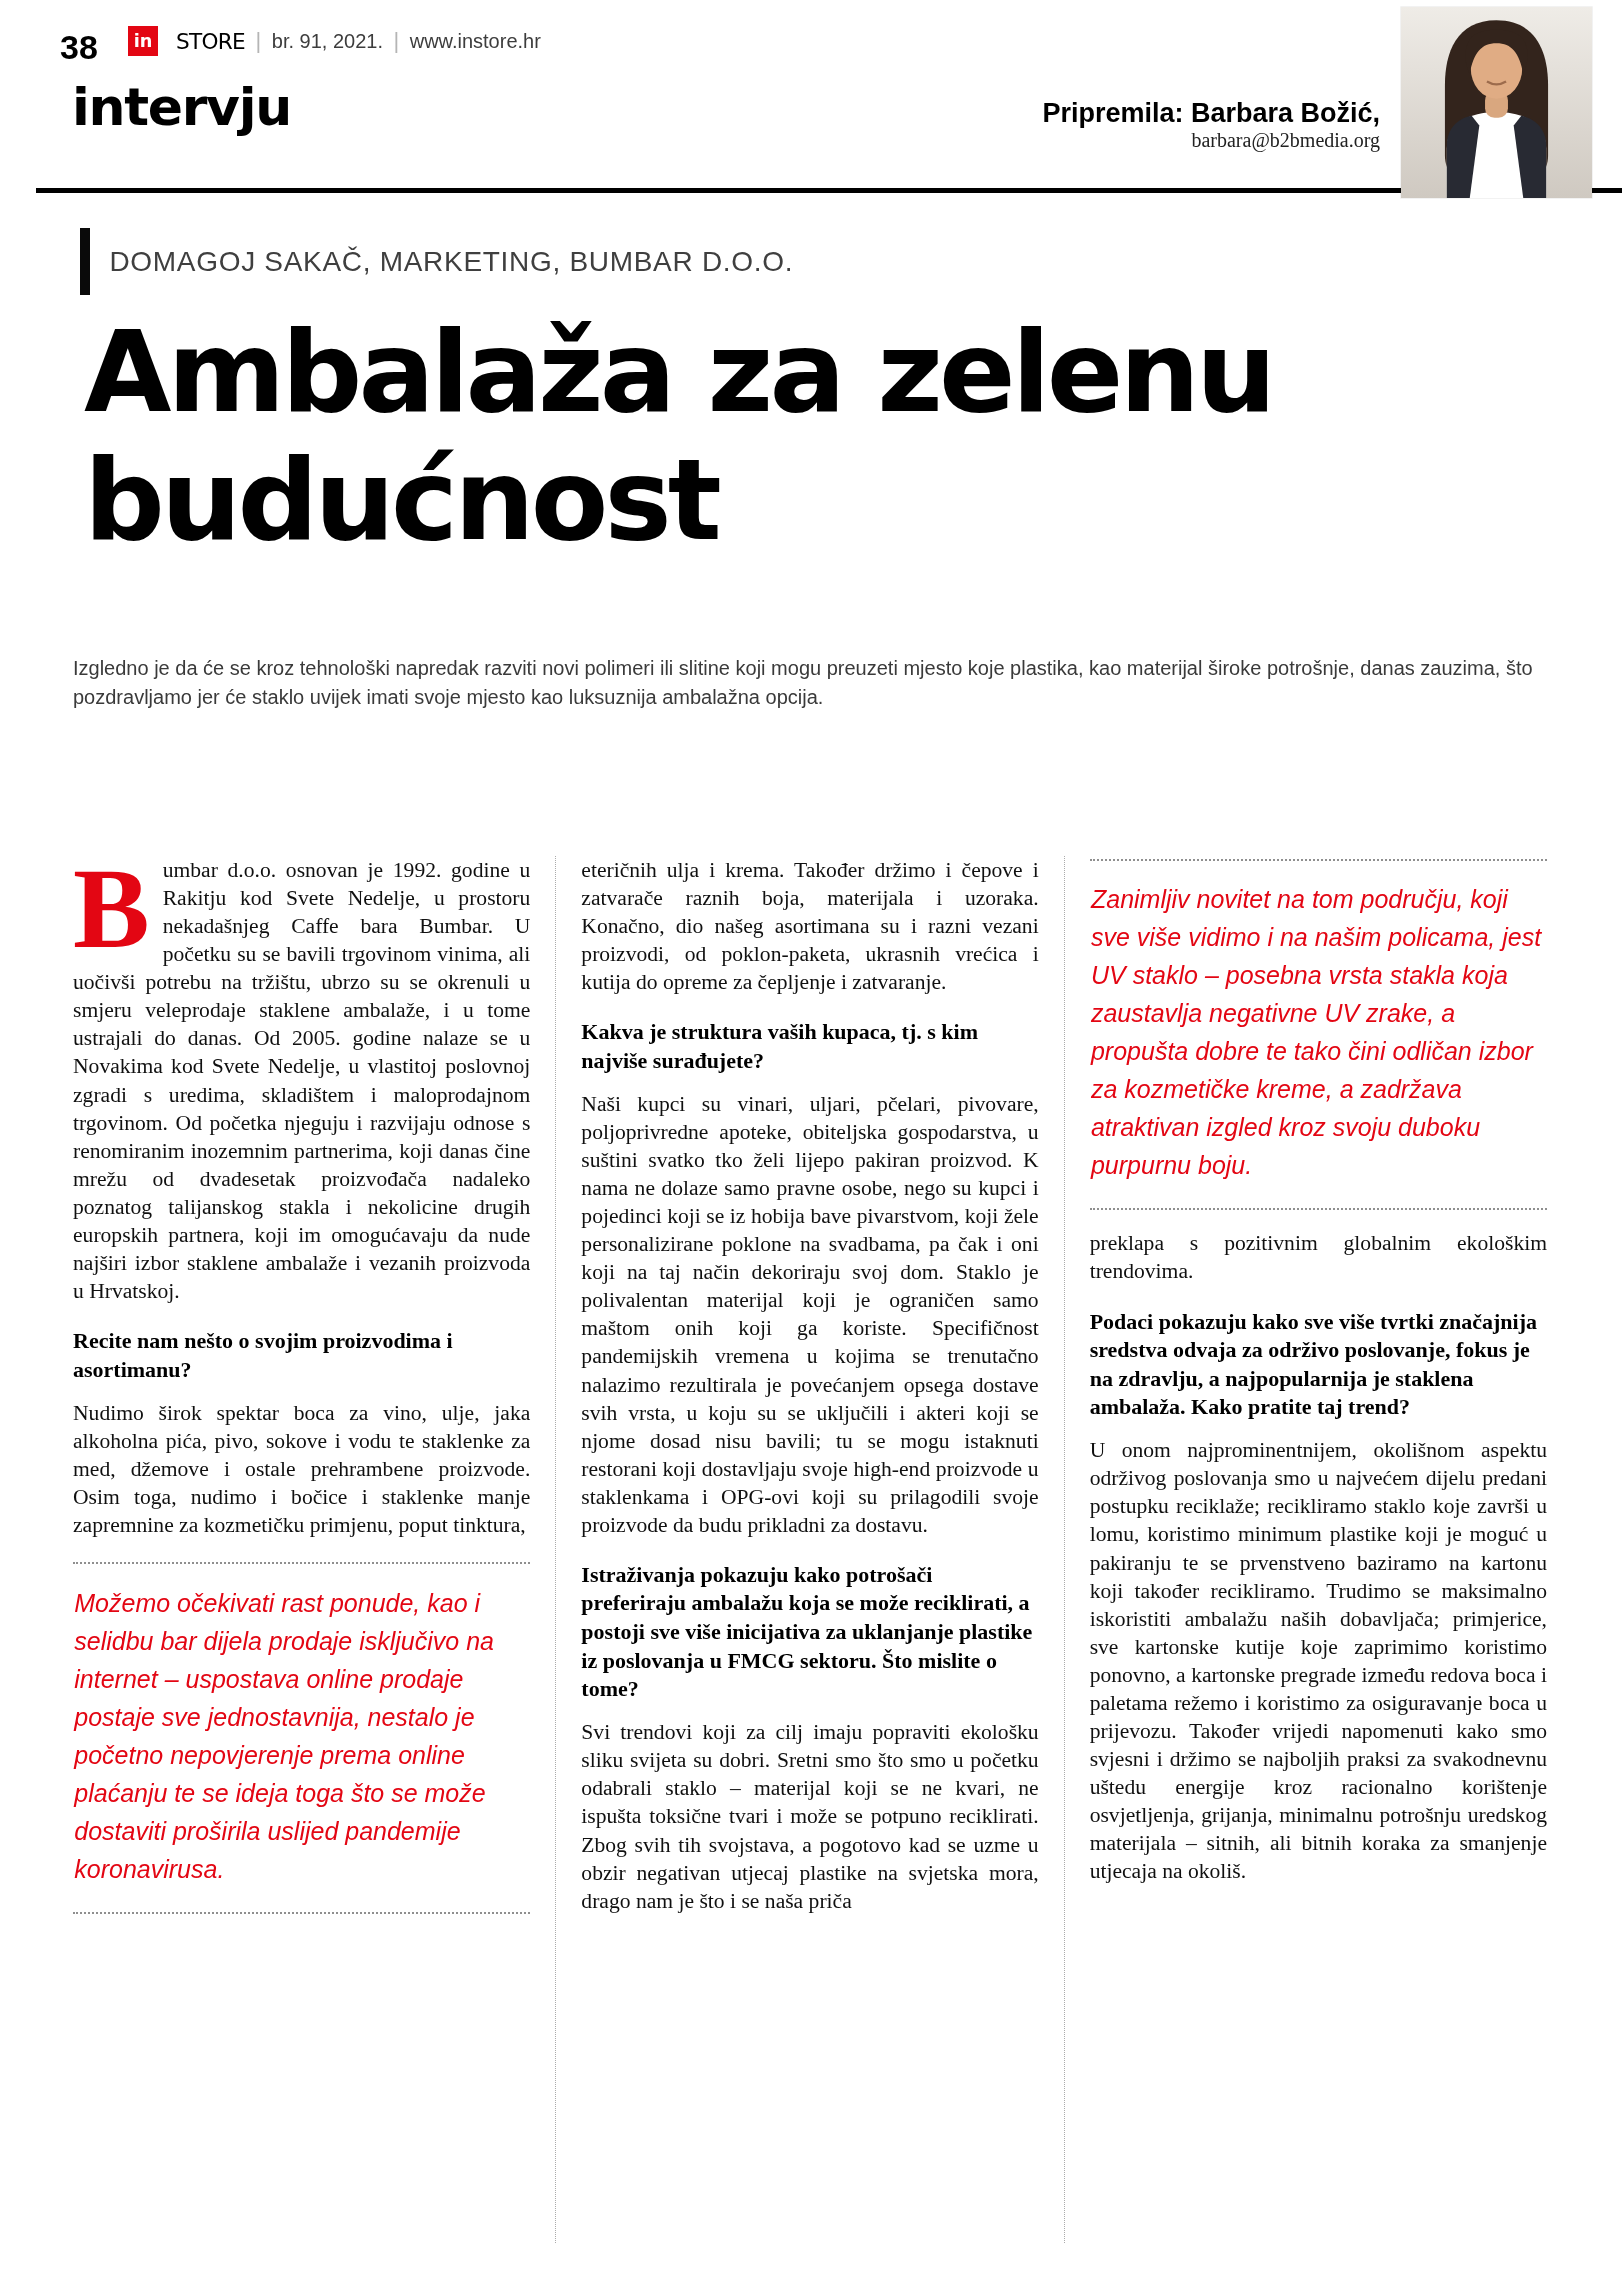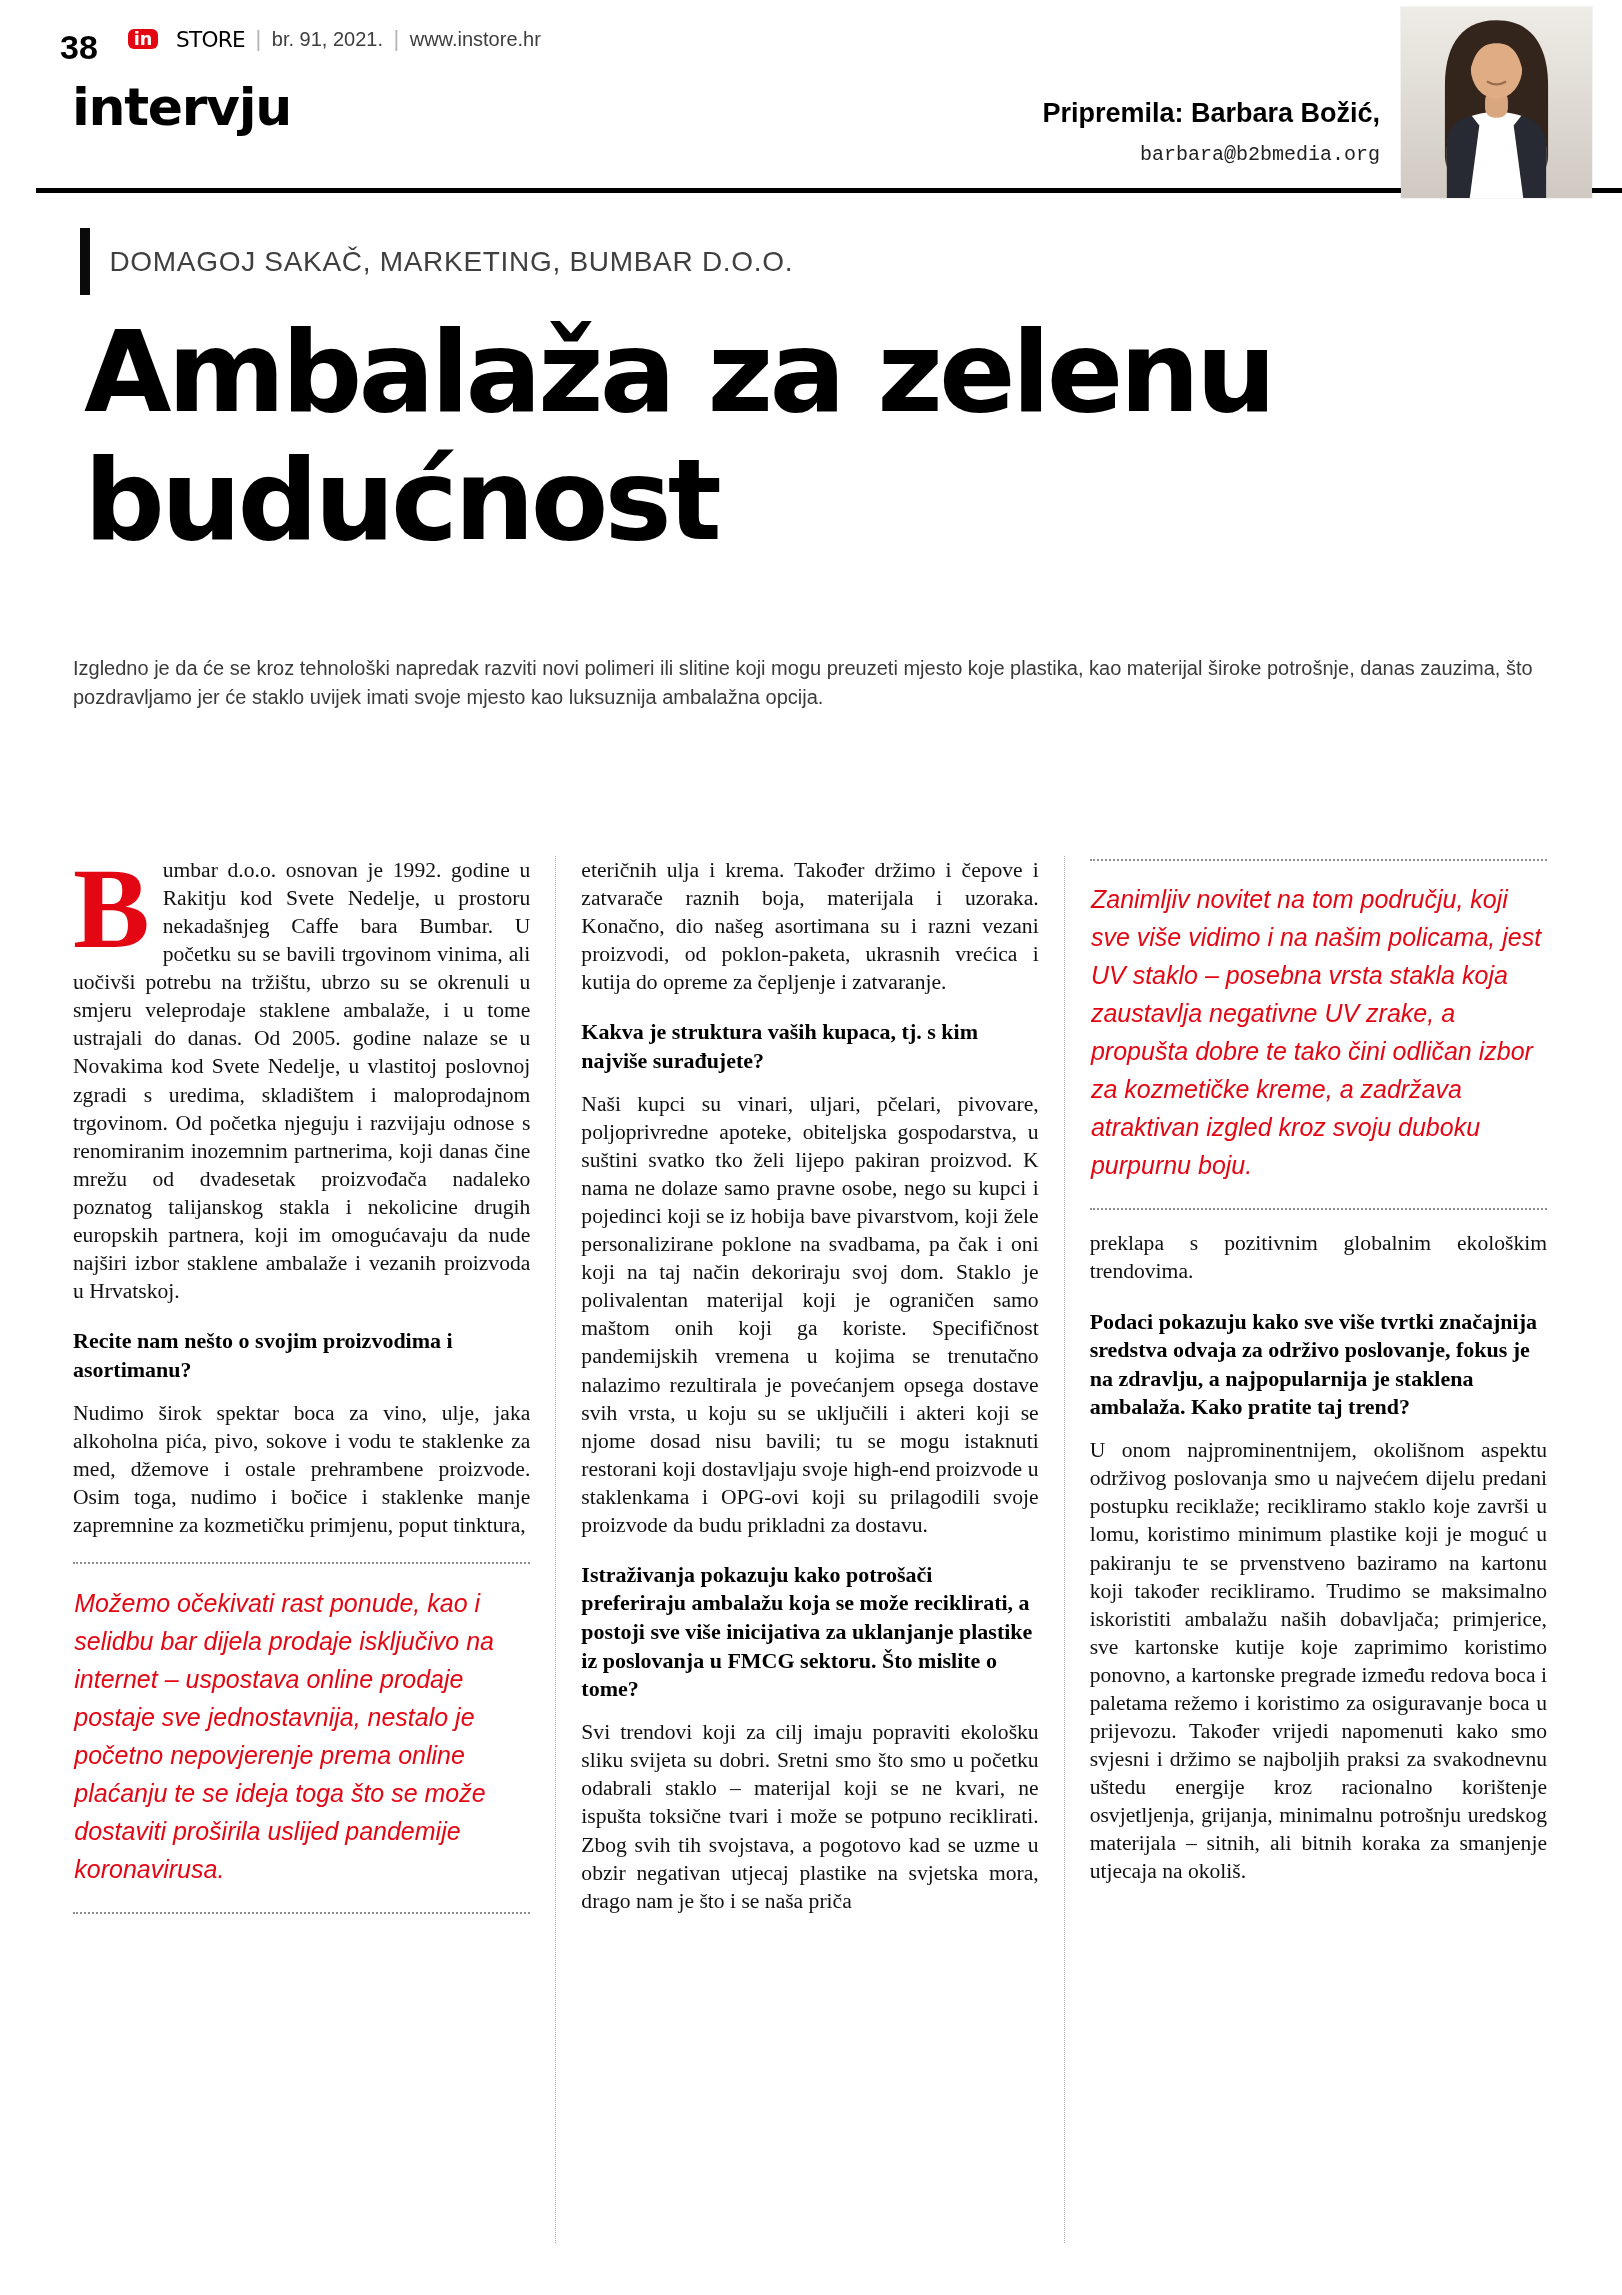--- a/index.html
+++ b/index.html
@@ -18,24 +18,24 @@
   .pagenum {
     position: absolute; left: 60px; top: 27.5px;
     font-family: "Liberation Sans", sans-serif;
     font-weight: bold; font-size: 34px; color: #000;
   }
   .masthead {
     position: absolute; left: 128px; top: 26px;
     display: flex; align-items: center;
   }
   .logo-box {
-    width: 30px; height: 20px; background: #e30613;
+    width: 30px; height: 30px; background: #e30613;
     display: flex; align-items: center; justify-content: center;
     font-family: "DejaVu Sans", sans-serif; font-weight: bold;
-    font-size: 17.7px; color: #fff; border-radius: 6px;
+    font-size: 17.7px; color: #fff;
   }
   .logo-store {
     font-family: "DejaVu Sans", sans-serif; font-weight: normal;
     font-size: 21.6px; color: #000; margin-left: 18px; letter-spacing: -0.7px;
   }
   .masthead .divider {
     color: #b5b5b5; font-family: "Liberation Sans", sans-serif;
     font-size: 22px; margin: 0 10.5px; font-weight: normal;
   }
   .masthead .meta {
@@ -48,22 +48,22 @@
     font-size: 52px; letter-spacing: -1.3px; color: #000;
   }
   .byline {
     position: absolute; right: 243px; top: 98px; text-align: right;
   }
   .byline .prepared {
     font-family: "Liberation Sans", sans-serif; font-weight: bold;
     font-size: 27px; color: #000;
   }
   .byline .email {
-    font-family: Liberation Mono, monospace;
-    font-size: 20px; color: #222; margin-top: 14px;
+    font-family: Liberation Serif, serif;
+    font-size: 20px; color: #222; margin-top: 0;
   }
   .photo {
     position: absolute; right: 31px; top: 6.5px;
     width: 191px; height: 191px; z-index: 5;
     box-shadow: 0 0 0 0.7px rgba(0,0,0,0.08);
   }
   .photo svg { width: 100%; height: 100%; display: block; }
 
   .rule {
     position: absolute; left: 36px; right: 0; top: 188px;

